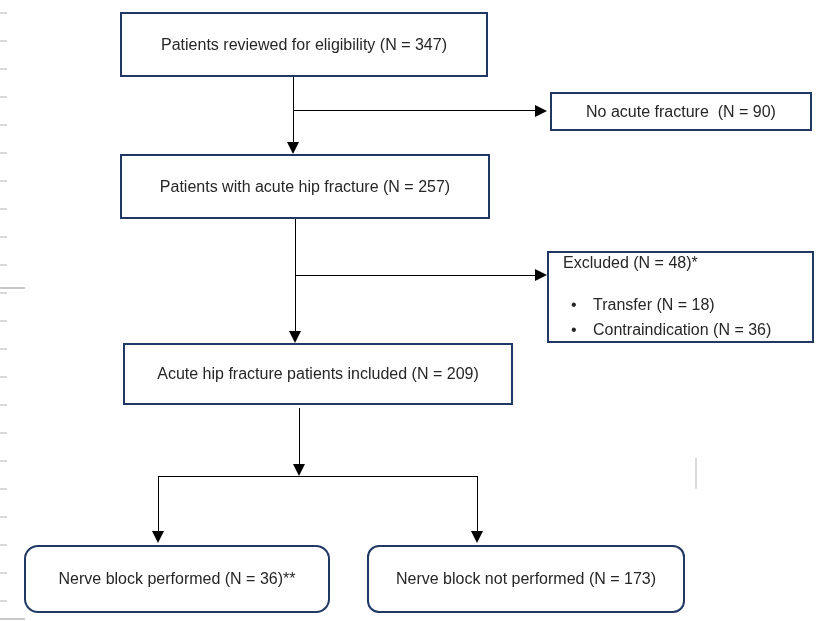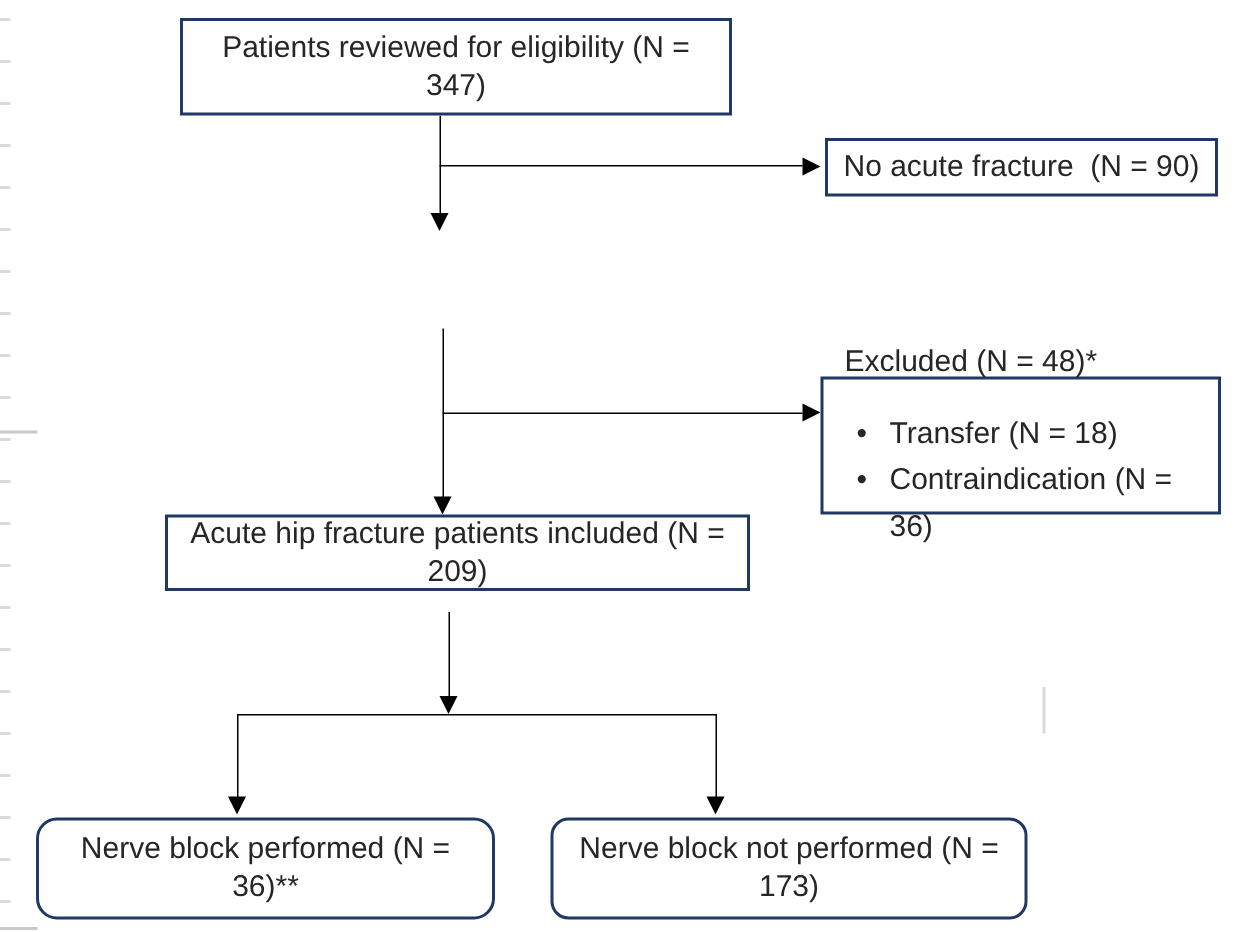--- a/index.html
+++ b/index.html
@@ -8,21 +8,21 @@
     background: #ffffff;
     font-family: "Liberation Sans", sans-serif;
   }
   .canvas {
     position: relative;
     width: 831px;
     height: 621px;
     background: #ffffff;
     overflow: hidden;
     color: #262626;
-    font-size: 20px;
+    font-size: 16px;
   }
   
   .tick-strip {
     position: absolute;
     left: 0; top: 12px;
     width: 7px; height: 592px;
     background: repeating-linear-gradient(
       to bottom,
       #d9d9d9 0px, #d9d9d9 2px,
       transparent 2px, transparent 28px
@@ -57,21 +57,21 @@
     justify-content: center;
     text-align: left;
     flex-direction: column;
     padding: 10px 10px 8px 14px;
   }
   .pre-space { white-space: pre-wrap; }
   .box-eligibility   { left: 120px; top: 12px;  width: 368px; height: 65px; }
   .box-no-fracture   { left: 550px; top: 92px;  width: 262px; height: 39px; }
   .box-acute         { left: 120px; top: 154px; width: 370px; height: 65px; }
   .box-excluded      { left: 547px; top: 251px; width: 267px; height: 92px; }
-  .box-included      { left: 110px; top: 343px; width: 390px; height: 51px; }
+  .box-included      { left: 123px; top: 343px; width: 390px; height: 62px; }
   .box-nb            { left: 24px;  top: 545px; width: 306px; height: 68px; border-radius: 14px; }
   .box-no-nb         { left: 367px; top: 545px; width: 318px; height: 68px; border-radius: 12px; }
   .excl-list {
     list-style: none;
     margin: 20px 0 0 0;
     padding: 0 0 0 8px;
   }
   .excl-list li { position: relative; padding-left: 22px; line-height: 1.55; }
   .excl-list li::before {
     content: "\2022";
@@ -127,20 +127,23 @@
   <div class="arrow-down" style="left:471px; top:531px;"></div>
 
   <div class="box box-eligibility">
     <span>Patients reviewed for eligibility (N = 347)</span>
   </div>
 
   <div class="box box-no-fracture">
     <span class="pre-space">No acute fracture  (N = 90)</span>
   </div>
 
+  <div class="box box-acute">
+    <span>Patients with acute hip fracture (N = 257)</span>
+  </div>
 
   <div class="box box-excluded left-align">
     <span>Excluded (N = 48)*</span>
     <ul class="excl-list">
       <li>Transfer (N = 18)</li>
       <li>Contraindication (N = 36)</li>
     </ul>
   </div>
 
   <div class="box box-included">

